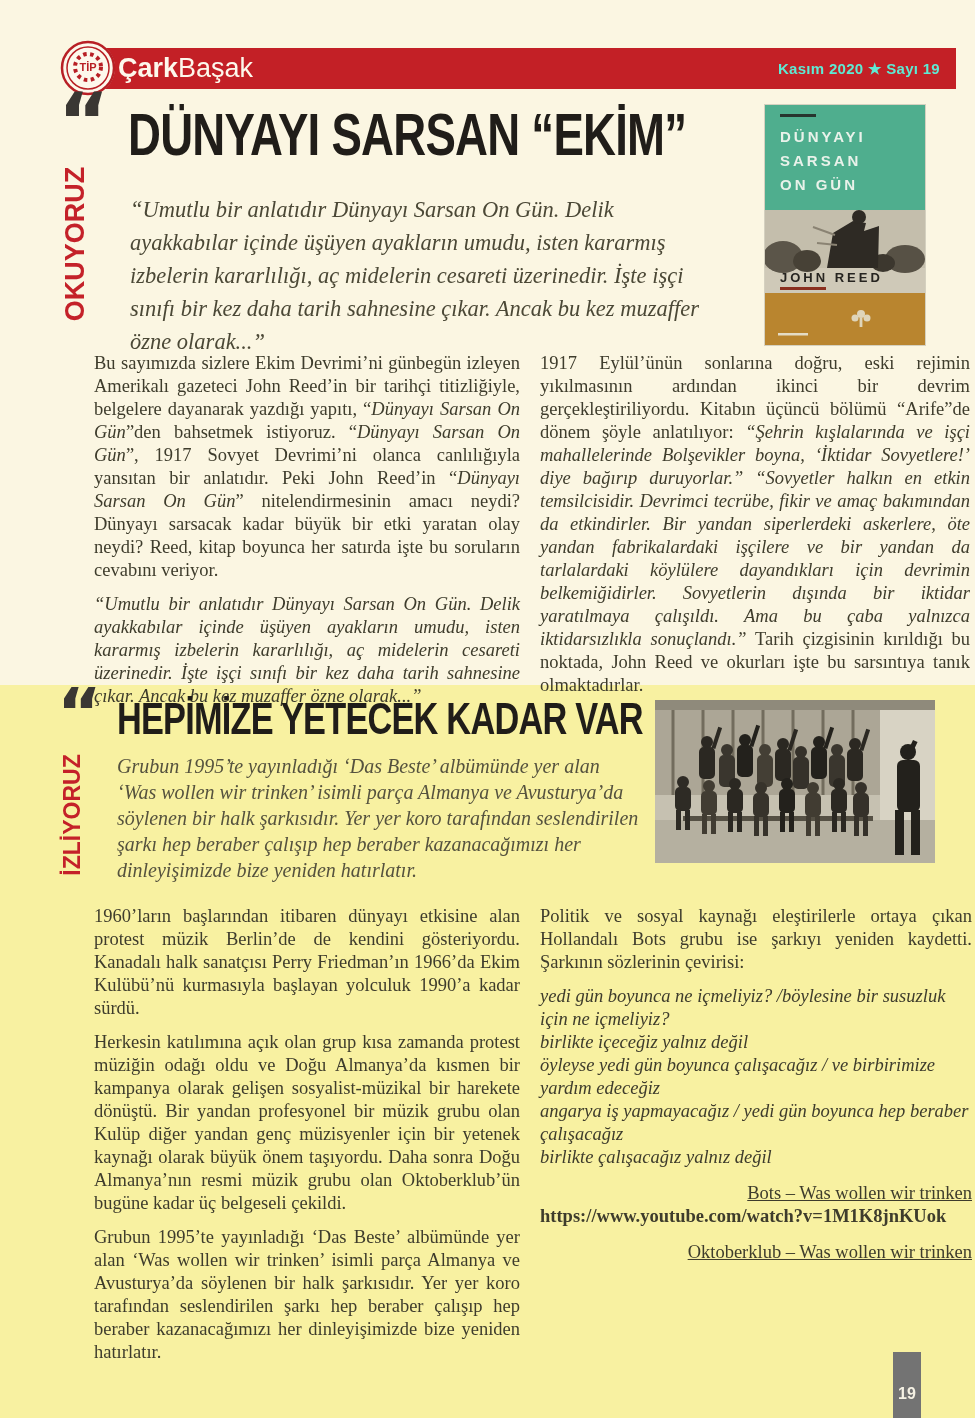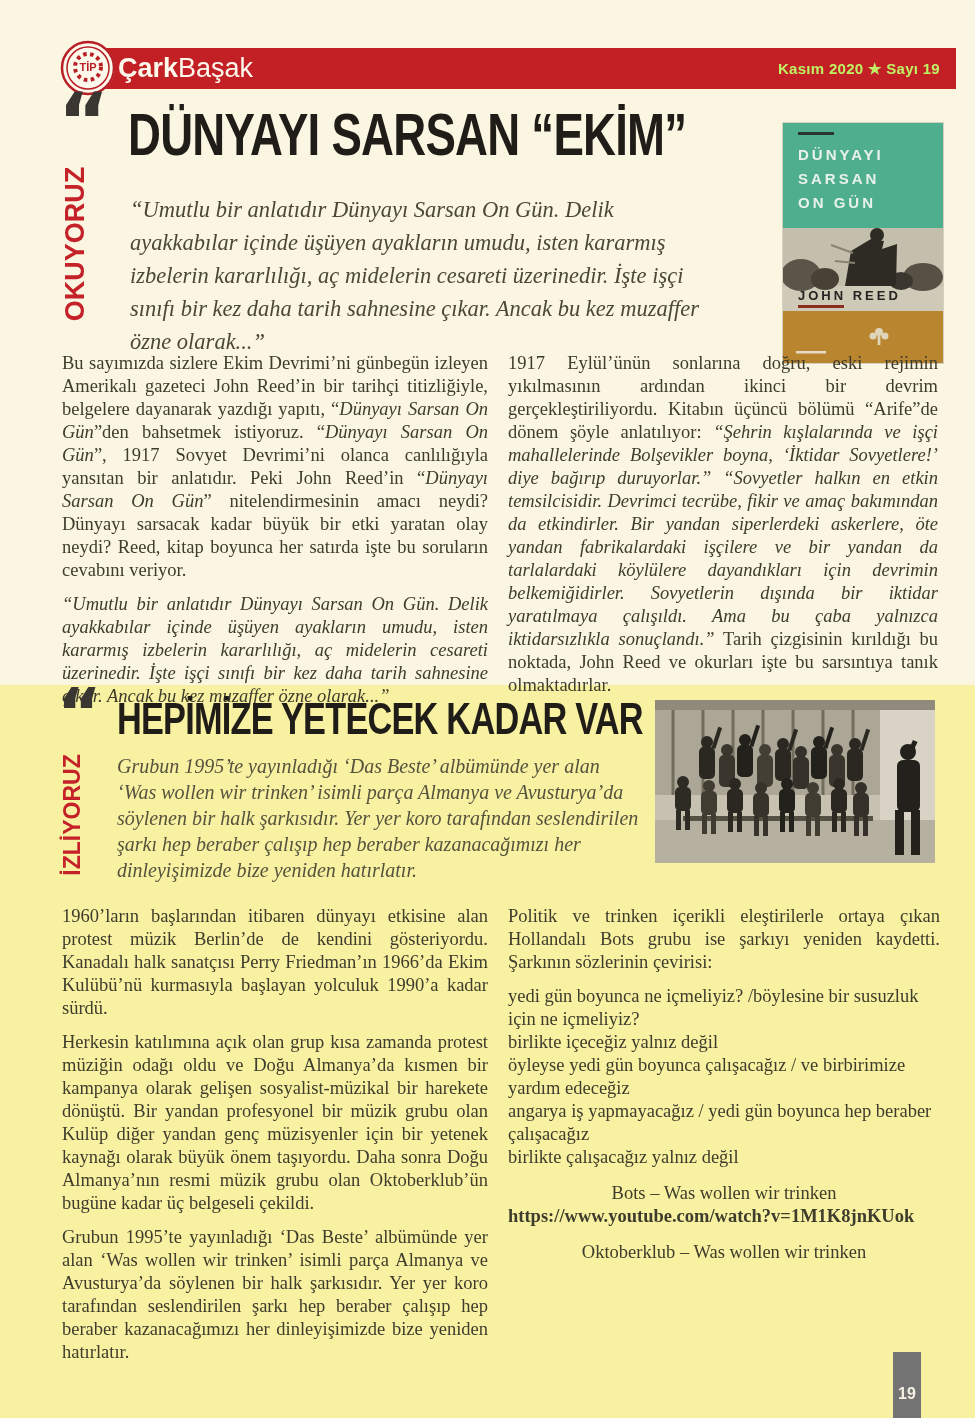--- a/index.html
+++ b/index.html
@@ -2,21 +2,21 @@
 <html lang="tr"><head>
 <meta charset="utf-8">
 <style>
   html,body{margin:0;padding:0;}
   .page{position:relative;width:975px;height:1418px;background:#fbf6e2;overflow:hidden;
         font-family:"Liberation Serif",serif;}
   .bg-bottom{position:absolute;left:0;top:685px;width:975px;height:733px;background:#f8f1a1;}
 
   
   .topbar{position:absolute;left:74px;top:48px;width:882px;height:41px;background:#c32026;}
-  .issue{position:absolute;right:16px;top:0;height:41px;line-height:41px;color:#bef264;
+  .issue{position:absolute;right:16px;top:0;height:41px;line-height:41px;color:#5eead4;
          font-family:"Liberation Sans",sans-serif;font-weight:bold;font-size:15px;letter-spacing:.3px;text-align:right;}
   .brand{position:absolute;left:44px;top:0;height:41px;line-height:40px;color:#fdf8ec;
          font-family:Liberation Sans, sans-serif;font-size:27px;}
   .brand .b{font-weight:bold;}
   .brand .l{font-weight:normal;}
   .logo{position:absolute;left:60px;top:40px;width:56px;height:56px;}
 
   
   .qmark{position:absolute;font-family:"DejaVu Sans",sans-serif;font-weight:bold;color:#3a3733;
          line-height:0.62;}
@@ -26,35 +26,35 @@
      font-weight:800;color:#201d19;white-space:nowrap;transform-origin:0 0;letter-spacing:-1px;}
   .h1{left:128px;top:100px;font-size:60px;transform:scaleX(.76);}
   .h2{left:117px;top:694px;font-size:44px;transform:scaleX(.78);}
   .lede{position:absolute;font-style:italic;color:#4b4836;}
   .lede1{left:130px;top:193px;width:572px;font-size:22.5px;line-height:33px;}
   .lede2{left:117px;top:753px;width:525px;font-size:20px;line-height:26px;color:#55523e;}
   .k1{left:-19px;top:228px;width:190px;height:32px;font-size:27px;transform:rotate(-90deg);}
   .k2{left:-22px;top:800px;width:192px;height:30px;font-size:23px;transform:rotate(-90deg);}
 
   
-  .col{position:absolute;width:426px;}
+  .col{position:absolute;width:426px;margin-left:32px;}
   .c1a{left:62px;top:352px;}
   .c1b{left:508px;top:352px;width:430px;}
   .c2a{left:62px;top:905px;}
   .c2b{left:508px;top:905px;width:432px;}
   .p{margin:0 0 11px;text-align:justify;font-size:18.5px;line-height:23px;color:#3e3c2c;hyphens:auto;}
   .p.italic{font-style:italic;}
   .p .it{font-style:italic;}
-  .p.lyric{margin:0;text-align:left;}
-  .p.label{margin:13px 0 0;text-align:center;}
+  .p.lyric{margin:0;text-align:left;font-style:italic;}
+  .p.label{margin:13px 0 0;text-align:right;text-decoration:underline;}
   .p.url{margin:0;text-align:left;word-break:break-all;font-weight:bold;}
   .p.url a{color:inherit;text-decoration:none;}
 
   
-  .cover{position:absolute;left:783px;top:105px;width:160px;height:240px;box-shadow:0 0 0 1px rgba(0,0,0,.15);margin-top:18px;}
+  .cover{position:absolute;left:765px;top:105px;width:160px;height:240px;box-shadow:0 0 0 1px rgba(0,0,0,.15);}
   .cover svg{position:absolute;left:0;top:0;}
   .cover-title{position:absolute;left:15px;top:20px;color:#e9f2ea;
         font-family:"Liberation Sans",sans-serif;font-weight:bold;font-size:15px;
         line-height:24px;letter-spacing:3px;}
   .cover-author{position:absolute;left:15px;top:165px;color:#262420;
         font-family:"Liberation Sans",sans-serif;font-weight:bold;font-size:13px;letter-spacing:3px;}
 
   
   .photo{position:absolute;left:655px;top:700px;width:280px;height:163px;}
 
@@ -195,21 +195,21 @@
       </g>
     </svg>
   </div>
 
   <div class="col c2a">
       <p class="p roman"><span>1960’ların başlarından itibaren dünyayı etkisine alan protest müzik Berlin’de de kendini gösteriyordu. Kanadalı halk sanatçısı Perry Friedman’ın 1966’da Ekim Kulübü’nü kurmasıyla başlayan yolculuk 1990’a kadar sürdü.</span></p>
       <p class="p roman"><span>Herkesin katılımına açık olan grup kısa zamanda protest müziğin odağı oldu ve Doğu Almanya’da kısmen bir kampanya olarak gelişen sosyalist-müzikal bir harekete dönüştü. Bir yandan profesyonel bir müzik grubu olan Kulüp diğer yandan genç müzisyenler için bir yetenek kaynağı olarak büyük önem taşıyordu. Daha sonra Doğu Almanya’nın resmi müzik grubu olan Oktoberklub’ün bugüne kadar üç belgeseli çekildi.</span></p>
       <p class="p roman"><span>Grubun 1995’te yayınladığı ‘Das Beste’ albümünde yer alan ‘Was wollen wir trinken’ isimli parça Almanya ve Avusturya’da söylenen bir halk şarkısıdır. Yer yer koro tarafından seslendirilen şarkı hep beraber çalışıp hep beraber kazanacağımızı her dinleyişimizde bize yeniden hatırlatır.</span></p>
     </div>
   <div class="col c2b">
-      <p class="p roman"><span>Politik ve trinken içerikli eleştirilerle ortaya çıkan Hollandalı Bots grubu ise şarkıyı yeniden kaydetti. Şarkının sözlerinin çevirisi:</span></p>
+      <p class="p roman"><span>Politik ve sosyal kaynağı eleştirilerle ortaya çıkan Hollandalı Bots grubu ise şarkıyı yeniden kaydetti. Şarkının sözlerinin çevirisi:</span></p>
       <p class="p lyric"><span>yedi gün boyunca ne içmeliyiz? /böylesine bir susuzluk için ne içmeliyiz?</span></p>
       <p class="p lyric"><span>birlikte içeceğiz yalnız değil</span></p>
       <p class="p lyric"><span>öyleyse yedi gün boyunca çalışacağız / ve birbirimize yardım edeceğiz</span></p>
       <p class="p lyric"><span>angarya iş yapmayacağız / yedi gün boyunca hep beraber çalışacağız</span></p>
       <p class="p lyric"><span>birlikte çalışacağız yalnız değil</span></p>
       <p class="p label"><span>Bots – Was wollen wir trinken</span></p>
       <p class="p url"><a href="#"><span>https://www.youtube.com/watch?v=1M1K8jnKUok</span></a></p>
       <p class="p label"><span>Oktoberklub – Was wollen wir trinken</span></p>
     </div>
 

